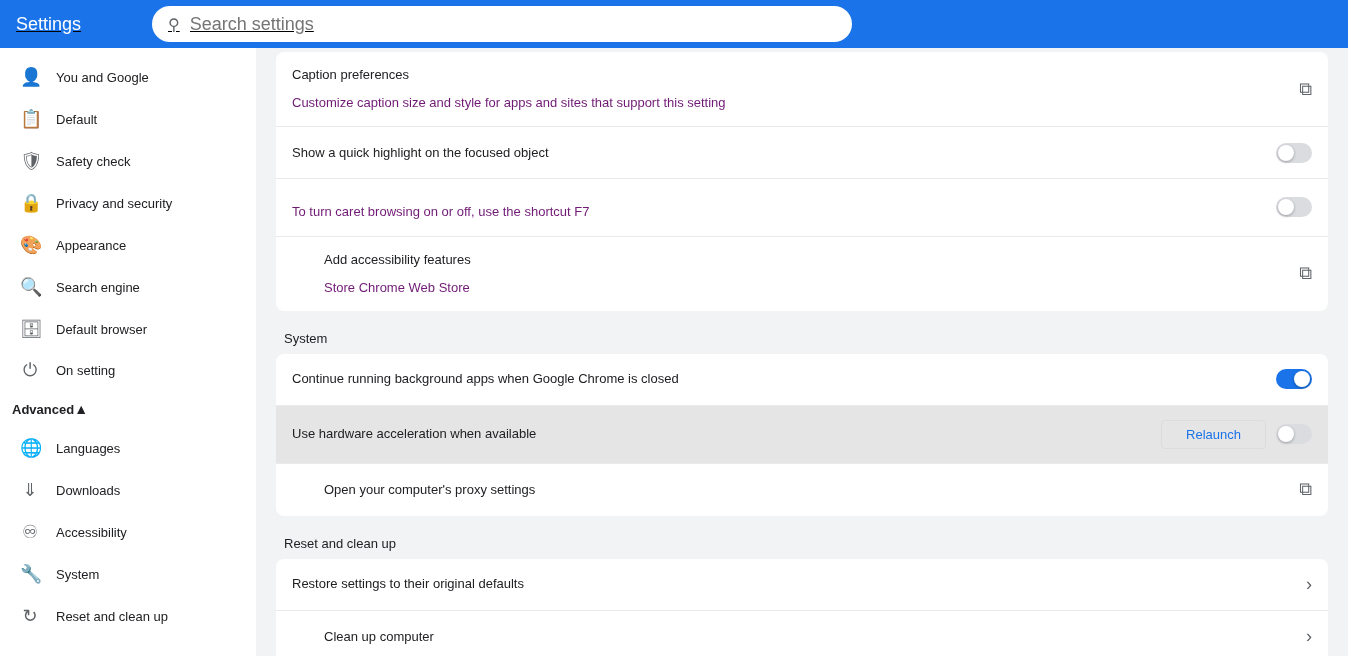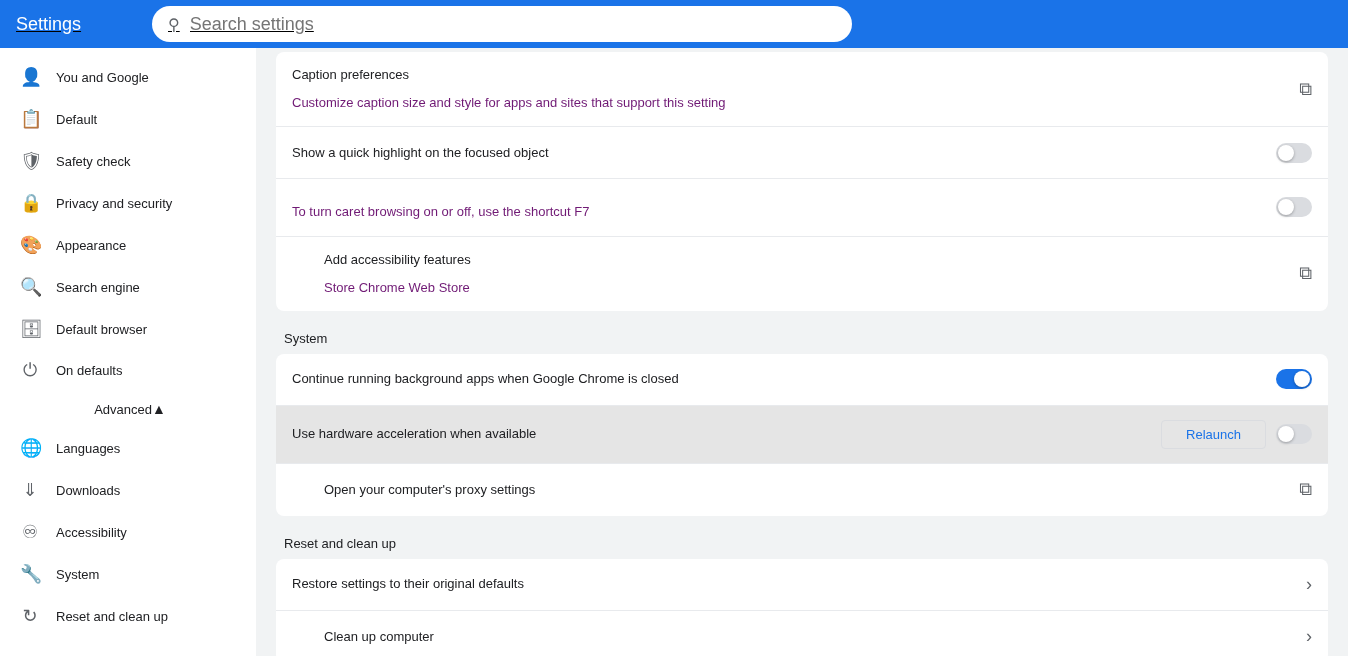--- a/index.html
+++ b/index.html
@@ -81,26 +81,26 @@
       font-size: 18px;
       width: 20px;
       text-align: center;
       flex-shrink: 0;
     }
     .sidebar-item .label { font-size: 13px; }
 
     .sidebar-section {
       display: flex;
       align-items: center;
-      justify-content: center;
-      padding: 10px 16px 10px 28px;
+      justify-content: flex-start;
+      padding: 10px 16px 10px 12px;
       cursor: pointer;
       font-size: 13px;
       color: #202124;
-      font-weight: 400;
+      font-weight: 700;
       margin-right: 8px;
     }
 
     
     .main-content {
       flex: 1;
       overflow-y: auto;
       padding: 0 20px 20px 20px;
       background: #f1f3f4;
     }
@@ -246,21 +246,21 @@
     <div class="sidebar-item">
       <span class="icon">🔍</span>
       <span class="label">Search engine</span>
     </div>
     <div class="sidebar-item">
       <span class="icon">🗄</span>
       <span class="label">Default browser</span>
     </div>
     <div class="sidebar-item">
       <span class="icon">⏻</span>
-      <span class="label">On defaults</span>
+      <span class="label">On setting</span>
     </div>
 
     <div class="sidebar-section">
       <span>Advanced</span>
       <span style="font-size:14px;">▲</span>
     </div>
 
     <div class="sidebar-item">
       <span class="icon">🌐</span>
       <span class="label">Languages</span>

